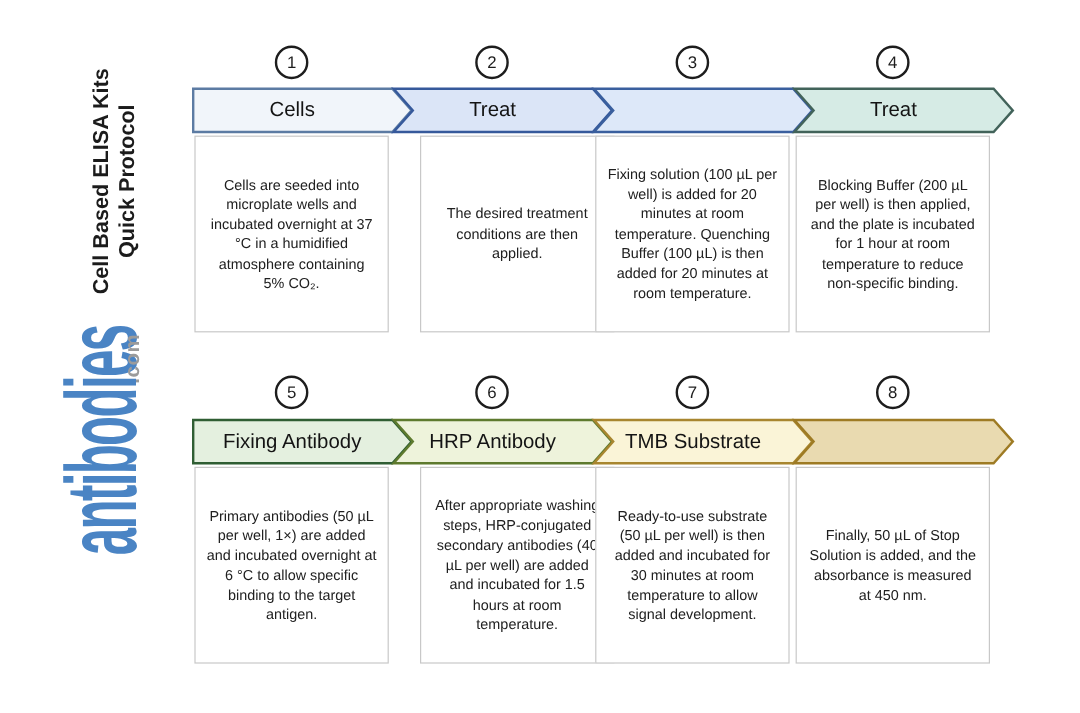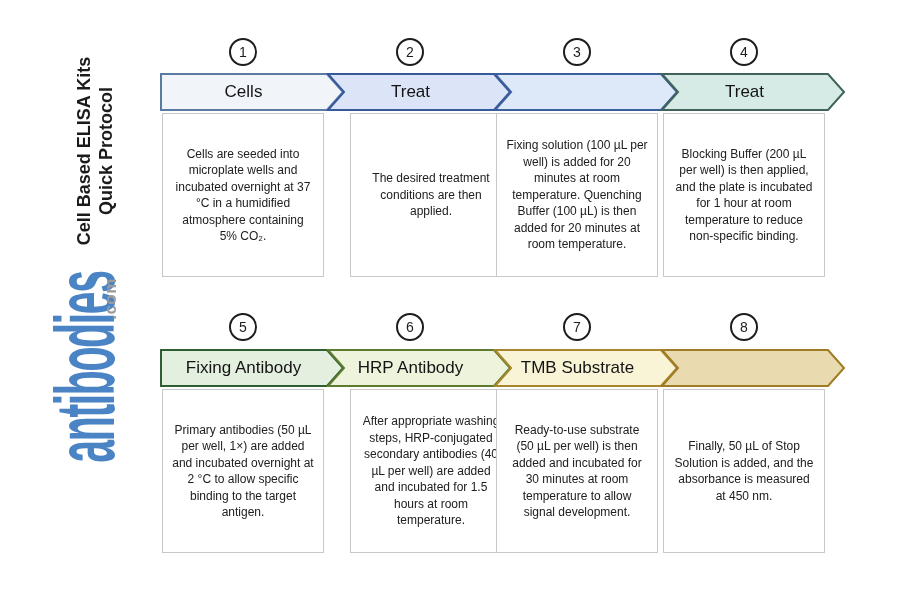--- a/index.html
+++ b/index.html
@@ -111,21 +111,21 @@
     </div>
 
   <div class="num r2 c1">
       <span>5</span>
     </div>
   <svg class="arrow-svg r2 c1" viewBox="0 0 184 40">
     <polygon points="1,2 167,2 183,20 167,38 1,38" stroke-width="2" fill="#e4f0df" stroke="#2f5e33"></polygon>
   </svg>
   <div class="arrow-label r2 c1">Fixing Antibody</div>
   <div class="box r2 c1">
-      <p>Primary antibodies (50 µL per well, 1×) are added and incubated overnight at 2 °C to allow specific binding to the target antigen.</p>
+      <p>Primary antibodies (50 µL per well, 1×) are added and incubated overnight at 6 °C to allow specific binding to the target antigen.</p>
     </div>
 
   <div class="num r2 c2">
       <span>6</span>
     </div>
   <svg class="arrow-svg r2 c2" viewBox="0 0 184 40">
     <polygon points="1,2 167,2 183,20 167,38 1,38 17,20" stroke-width="2" fill="#eef3db" stroke="#5e7a2e"></polygon>
   </svg>
   <div class="arrow-label r2 c2">HRP Antibody</div>
   <div class="box r2 c2">

